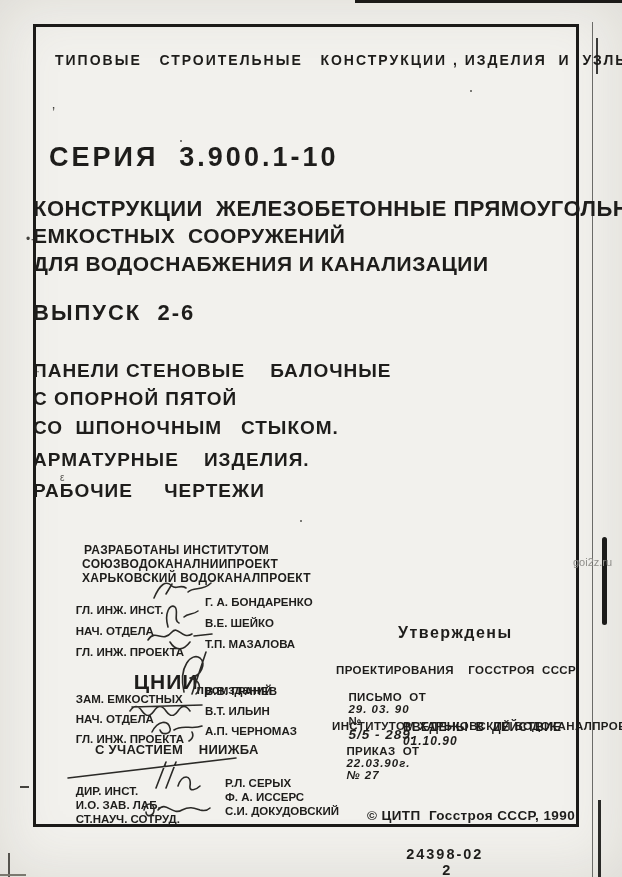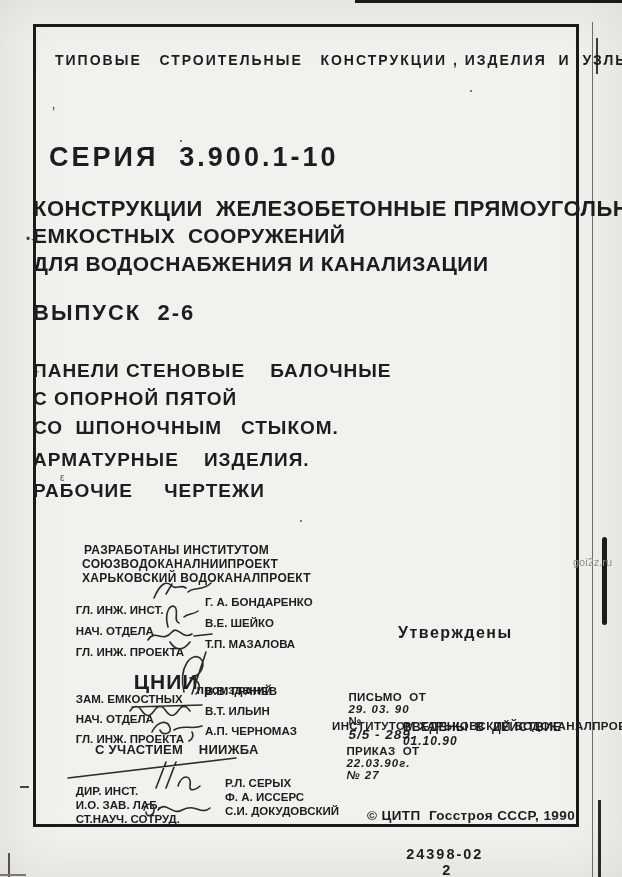--- a/index.html
+++ b/index.html
@@ -147,20 +147,21 @@
     <path d="M4,16 C10,4 20,4 22,12 C24,18 14,20 12,14 M26,14 c8,-6 18,0 28,-4 M44,16 c2,4 0,7 -3,9"></path>
   </svg>
   <svg class="sig" style="left:60px; top:750px;" width="180" height="42" viewBox="0 0 180 42">
     <path d="M8,28 L176,8 M96,38 l10,-26 M106,38 l10,-26 M118,36 c4,-12 14,-12 12,0 c-1,6 6,4 10,0"></path>
   </svg>
   <svg class="sig" style="left:140px; top:798px;" width="72" height="20" viewBox="0 0 72 20">
     <path d="M4,12 c2,-8 10,-8 10,0 c0,6 -8,8 -8,2 M18,12 c8,-10 14,6 24,0 c8,-4 12,-2 18,0 c4,1 8,0 10,-2"></path>
   </svg>
 
   <div class="t ap-title" style="left:398px; top:624px;">Утверждены</div>
+  <div class="t ap" style="left:336px; top:664px;">ПРОЕКТИРОВАНИЯ    ГОССТРОЯ  СССР</div>
   <div class="t ap" style="left:334px; top:679px;">
     <span>ПИСЬМО  ОТ</span>
     <span class="hand">29. 03. 90</span>
     <span>№</span>
     <span class="hand hand-big">5/5 - 289.</span>
   </div>
 
   <div class="t ap" style="left:388px; top:706px; font-size:12px;">
     <span>ВВЕДЕНЫ  В  ДЕЙСТВИЕ</span>
     <span class="hand">01.10.90</span>

